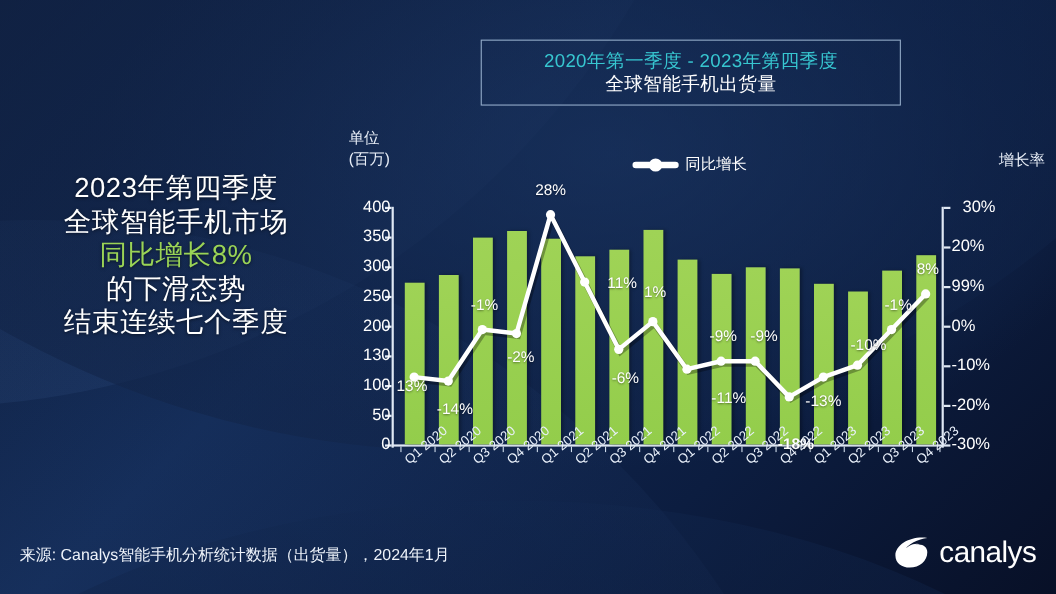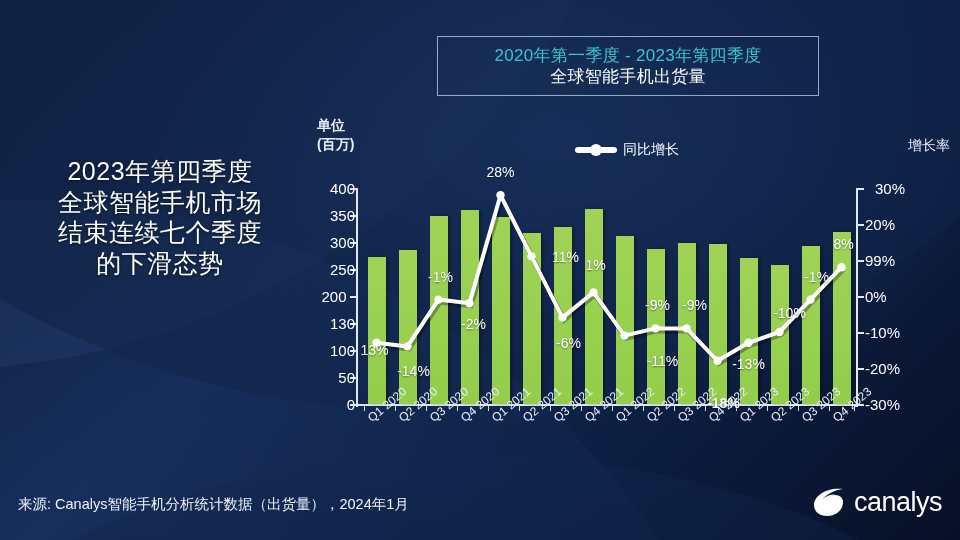--- a/index.html
+++ b/index.html
@@ -39,21 +39,21 @@
   .headline .green{color:#9ad356;}
 
   .titlebox{position:absolute;left:437px;top:36px;width:380px;height:58px;
             border:1px solid rgba(190,215,240,.75);
             display:flex;flex-direction:column;align-items:center;justify-content:center;
             line-height:1.25;}
   .titlebox .l1{font-size:17px;color:#37c6d0;letter-spacing:.3px;}
   .titlebox .l2{font-size:17px;color:#ffffff;letter-spacing:.3px;}
   .titlebox .l2 .g{color:#ffffff;}
 
-  .unitlab{position:absolute;left:317px;top:116px;font-size:14px;color:#e8eef7;line-height:1.35;font-weight:bold;}
+  .unitlab{position:absolute;left:317px;top:116px;font-size:14px;color:#e8eef7;line-height:1.35;}
   .growthlab{position:absolute;right:10px;top:137px;font-size:14px;color:#e8eef7;}
 
   .legend{position:absolute;left:575px;top:141px;display:flex;align-items:center;gap:6px;
           font-size:14px;color:#ffffff;}
   .legend .lmark{position:relative;width:42px;height:6px;background:#ffffff;border-radius:3px;}
   .legend .lmark::after{content:"";position:absolute;left:15px;top:-3px;width:12px;height:12px;
           border-radius:50%;background:#ffffff;}
 
   
   #plot{position:absolute;left:356px;top:188px;width:502px;height:218px;}
@@ -90,22 +90,23 @@
 <div id="stage">
   <div class="bgwash"></div>
   <div class="swoosh sw1"></div>
   <div class="swoosh sw2"></div>
   <div class="swoosh sw3"></div>
   <div class="swoosh sw4"></div>
 
   <div class="headline">
     <div>2023年第四季度</div>
     <div>全球智能手机市场</div>
+    <div class="green">同比增长8%</div>
+    <div>的下滑态势</div>
     <div>结束连续七个季度</div>
-    <div>的下滑态势</div>
   </div>
 
   <div class="titlebox">
     <div class="l1">2020年第一季度  -  2023年第四季度</div>
     <div class="l2"><span class="g">全球</span><span>智能手机出货量</span></div>
   </div>
 
   <div class="unitlab">
     <div>单位</div>
     <div>(百万)</div>
@@ -125,21 +126,21 @@
     <div id="ticksL">
         <div class="tickL" style="top: 0px;"></div>
         <div class="ylabL" style="top: 0px;">400</div>
         <div class="tickL" style="top: 27px;"></div>
         <div class="ylabL" style="top: 27px;">350</div>
         <div class="tickL" style="top: 54px;"></div>
         <div class="ylabL" style="top: 54px;">300</div>
         <div class="tickL" style="top: 81px;"></div>
         <div class="ylabL" style="top: 81px;">250</div>
         <div class="tickL" style="top: 108px;"></div>
-        <div class="ylabL" style="top: 108px; text-align: center;">200</div>
+        <div class="ylabL" style="top: 108px;">200</div>
         <div class="tickL" style="top: 135px;"></div>
         <div class="ylabL" style="top: 135px;">130</div>
         <div class="tickL" style="top: 162px;"></div>
         <div class="ylabL" style="top: 162px;">100</div>
         <div class="tickL" style="top: 189px;"></div>
         <div class="ylabL" style="top: 189px;">50</div>
         <div class="tickL" style="top: 216px;"></div>
         <div class="ylabL" style="top: 216px;">0</div>
       </div>
     <div id="ticksR">

